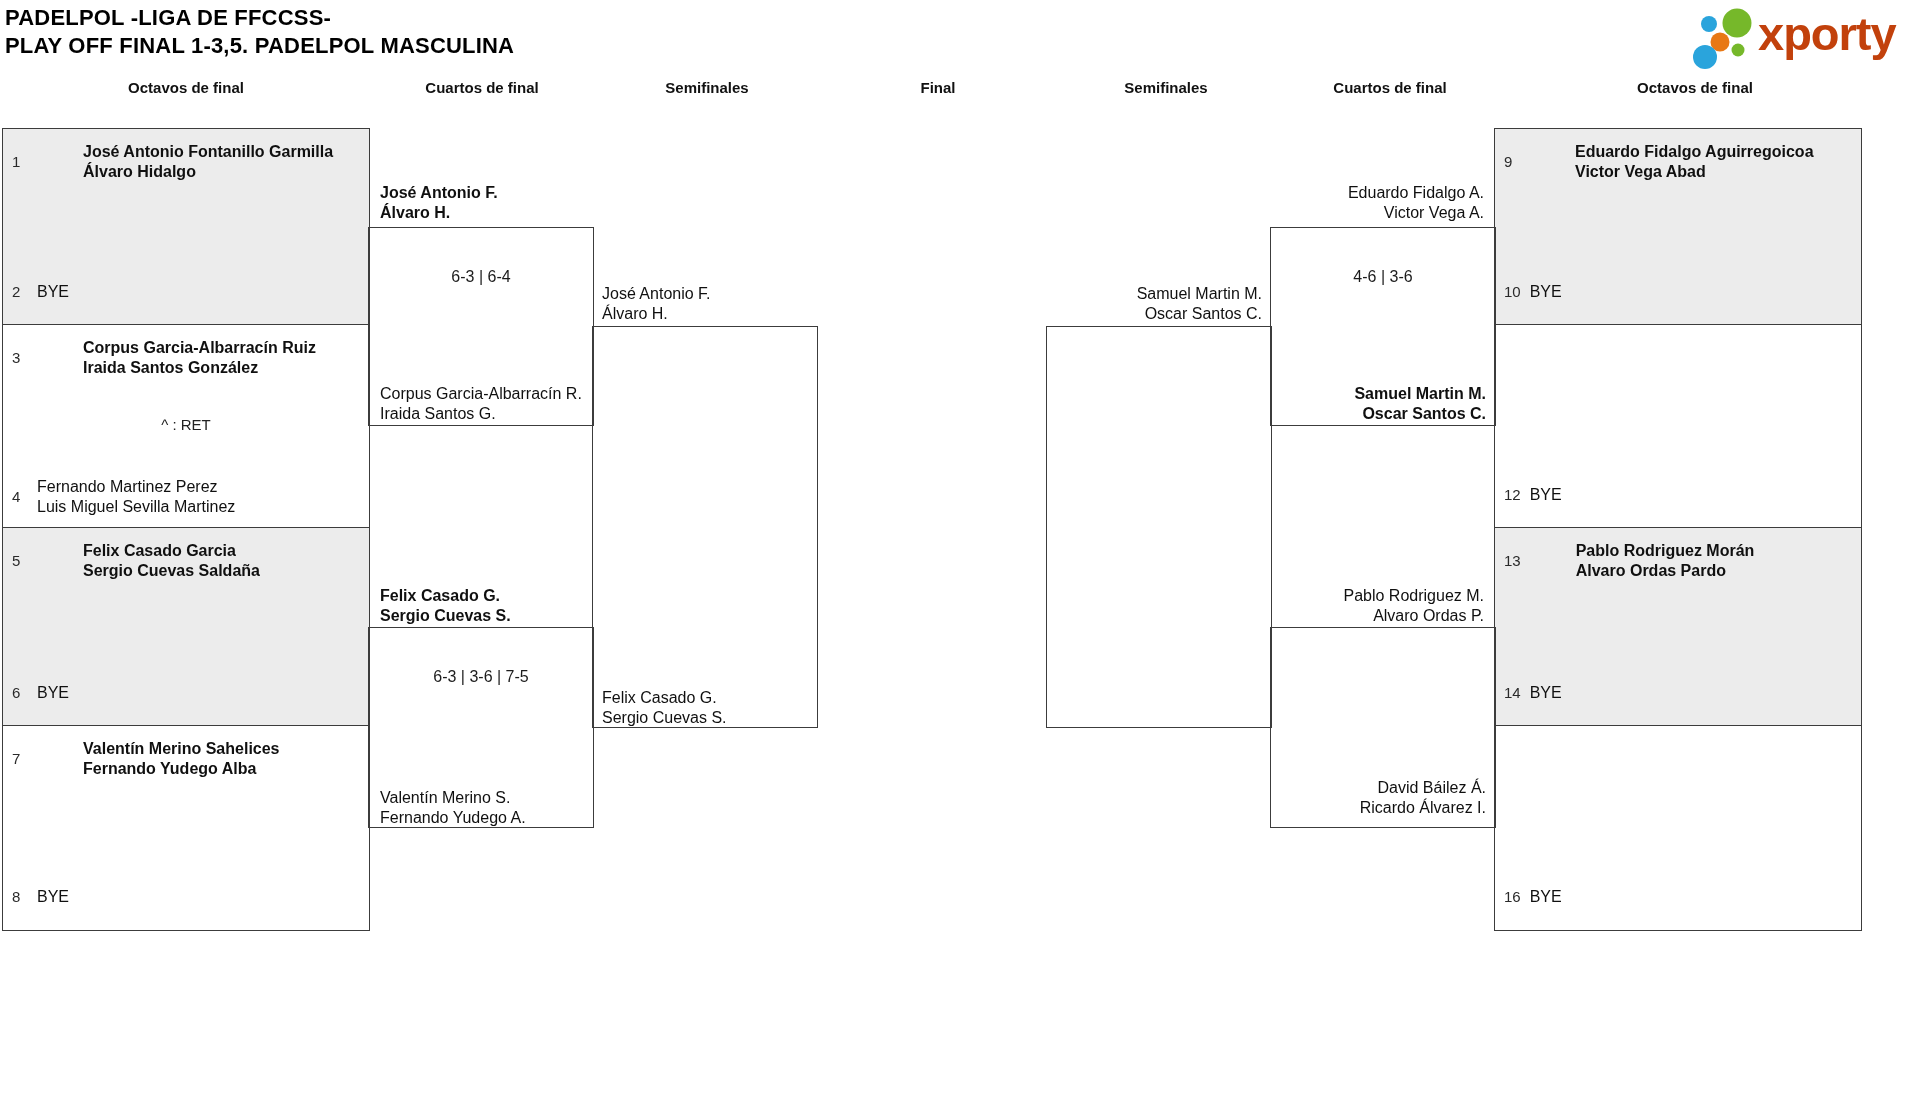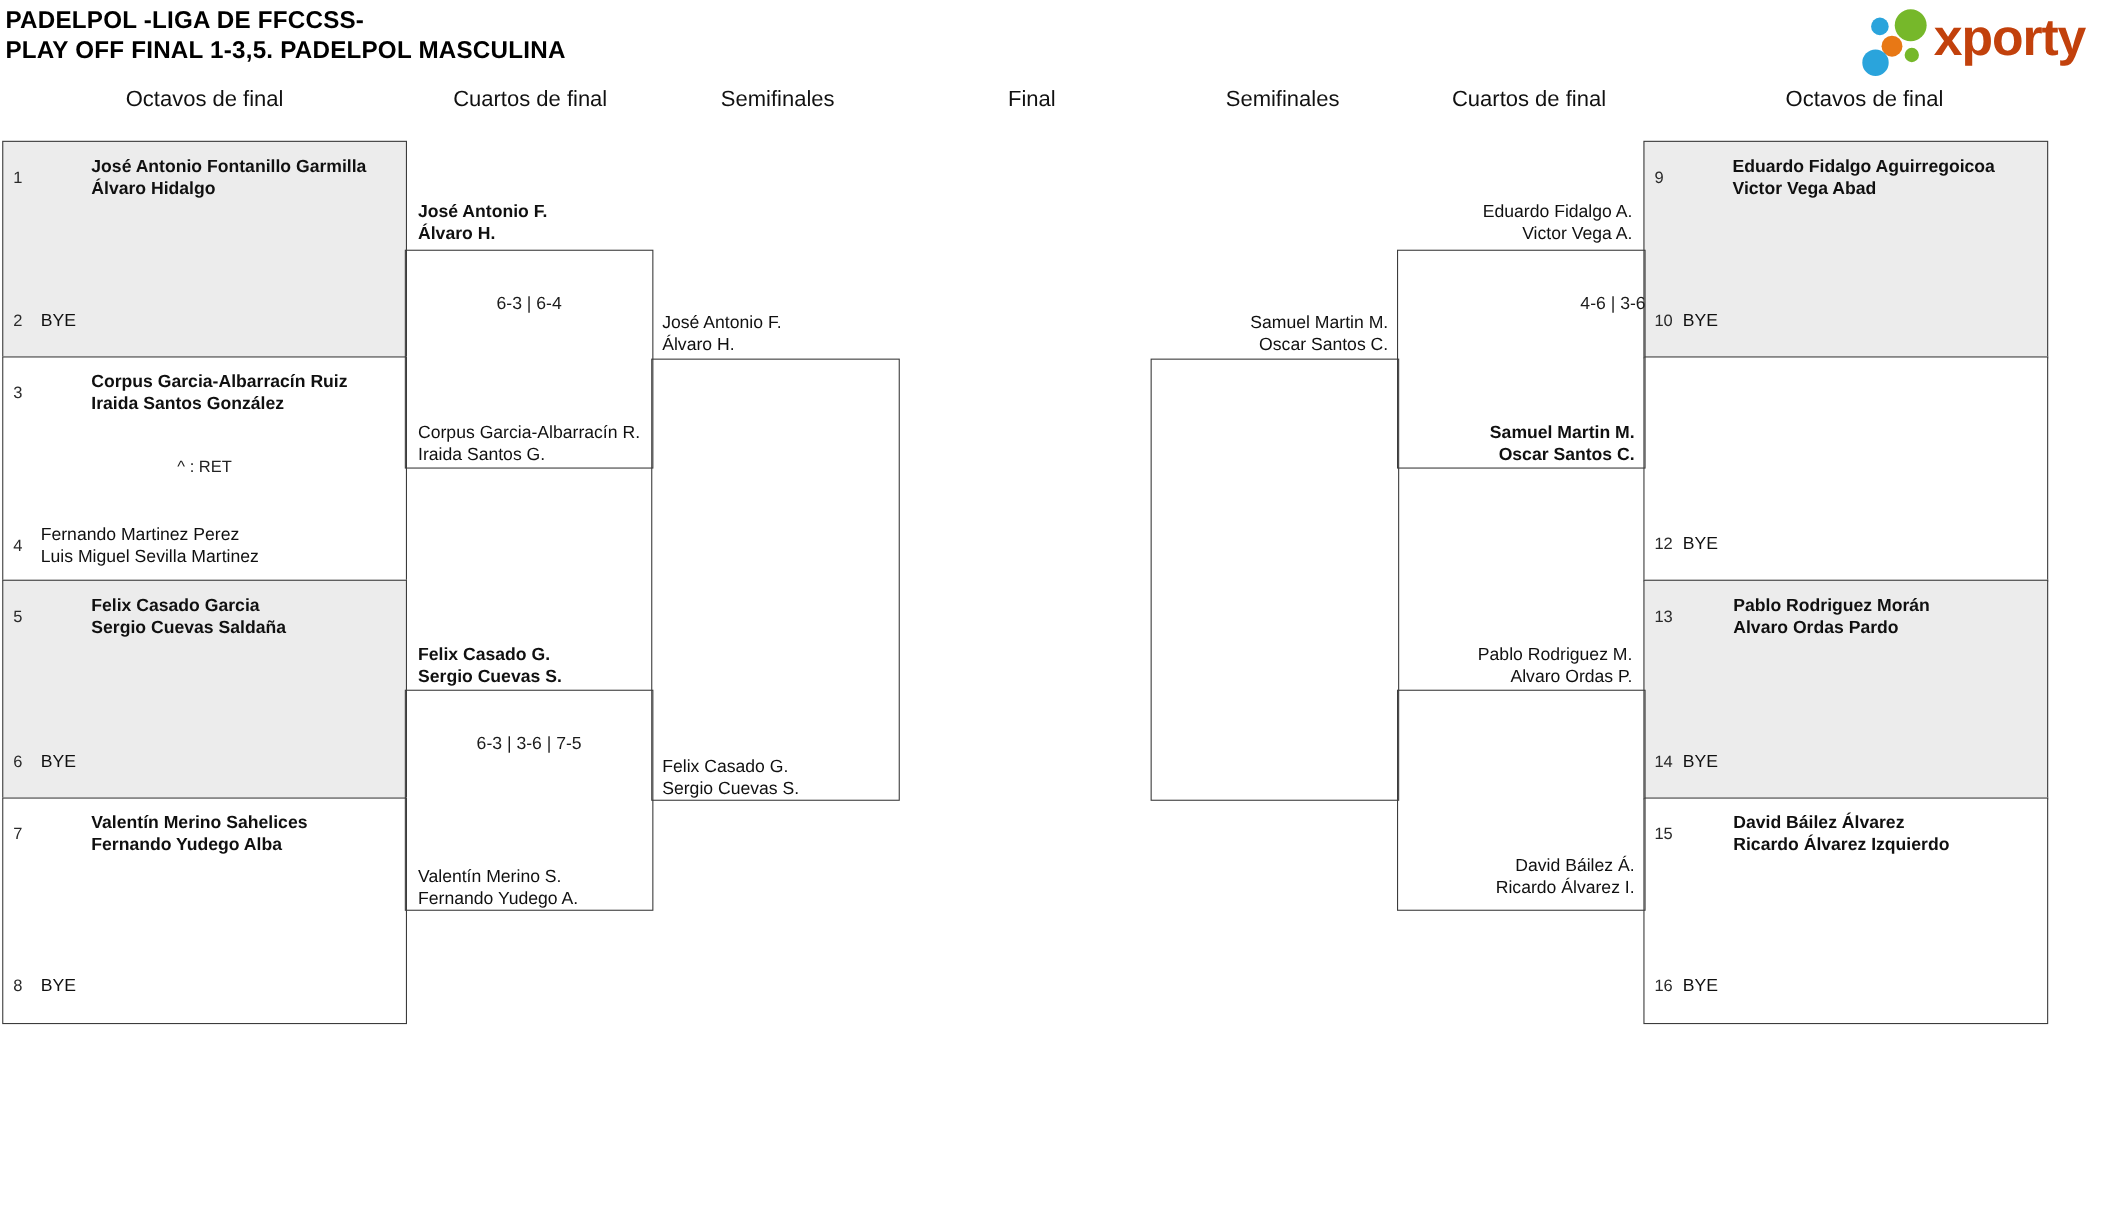--- a/index.html
+++ b/index.html
@@ -6,21 +6,21 @@
   #stage{
     position:relative;width:1920px;height:1100px;background:#ffffff;overflow:hidden;
     font-family:"Liberation Sans","DejaVu Sans",sans-serif;color:#111;
   }
   
   .title{position:absolute;left:5px;top:4px;font-size:22px;line-height:28px;font-weight:700;color:#000;letter-spacing:.2px;}
   .logo{position:absolute;left:1682px;top:0;width:236px;height:70px;}
   .logo svg{position:absolute;left:0;top:2px;}
   .logo .logo-text{position:absolute;left:76px;top:4px;font-size:47px;line-height:60px;font-weight:700;color:#c2410c;letter-spacing:-1px;}
   
-  .round-h{position:absolute;top:79px;width:220px;text-align:center;font-size:20px;font-weight:400;color:#111;}
+  .round-h{position:absolute;top:79px;width:220px;text-align:center;font-size:15px;font-weight:700;color:#111;}
   
   .obox{position:absolute;width:368px;border:1.5px solid #3c3c3c;box-sizing:border-box;background:#fff;}
   .obox.gray{background:#ececec;}
   .obox.colR{left:1494px;}
   .team{position:absolute;display:flex;gap:9px;align-items:center;}
   .team .seed{font-size:15px;color:#2a2a2a;min-width:16px;flex:0 0 auto;}
   .team .names{font-size:16px;line-height:19.5px;color:#101010;}
   .team.bold .names{font-weight:700;margin-left:46px;}
   .team.t-top{left:9px;right:6px;top:13px;}
   .team.t-bot2{left:9px;right:6px;bottom:12px;}
@@ -153,27 +153,20 @@
         <span>Alvaro Ordas Pardo</span>
       </span>
     </div>
     <div class="team t-bye">
       <span class="seed">14</span>
       <span class="names">BYE</span>
     </div>
   </div>
 
   <div class="obox colR" style="top:725px;height:206px;">
-    <div class="team bold t-top">
-      <span class="seed">15</span>
-      <span class="names">
-        <span>David Báilez Álvarez</span><br>
-        <span>Ricardo Álvarez Izquierdo</span>
-      </span>
-    </div>
     <div class="team t-bye">
       <span class="seed">16</span>
       <span class="names">BYE</span>
     </div>
   </div>
 
   <div class="mrect" style="left:368px;top:227px;width:226px;height:199px;"></div>
   <div class="mrect" style="left:368px;top:627px;width:226px;height:201px;"></div>
   <div class="mrect" style="left:1270px;top:227px;width:226px;height:199px;"></div>
   <div class="mrect" style="left:1270px;top:627px;width:226px;height:201px;"></div>
@@ -198,21 +191,21 @@
   <div class="score" style="left:368px;top:668px;">6-3 | 3-6 | 7-5</div>
   <div class="lbl" style="left:380px;top:758px;">
     <span>Valentín Merino S.</span><br>
     <span>Fernando Yudego A.</span>
   </div>
 
   <div class="lbl rt" style="left:1270px;top:153px;width:214px;">
     <span>Eduardo Fidalgo A.</span><br>
     <span>Victor Vega A.</span>
   </div>
-  <div class="score" style="left:1270px;top:268px;text-align:right;">4-6 | 3-6</div>
+  <div class="score" style="left:1270px;top:268px;">4-6 | 3-6</div>
   <div class="lbl rt bold" style="left:1282px;top:354px;width:204px;">
     <span>Samuel Martin M.</span><br>
     <span>Oscar Santos C.</span>
   </div>
 
   <div class="lbl rt" style="left:1270px;top:556px;width:214px;">
     <span>Pablo Rodriguez M.</span><br>
     <span>Alvaro Ordas P.</span>
   </div>
   <div class="lbl rt" style="left:1282px;top:748px;width:204px;">

